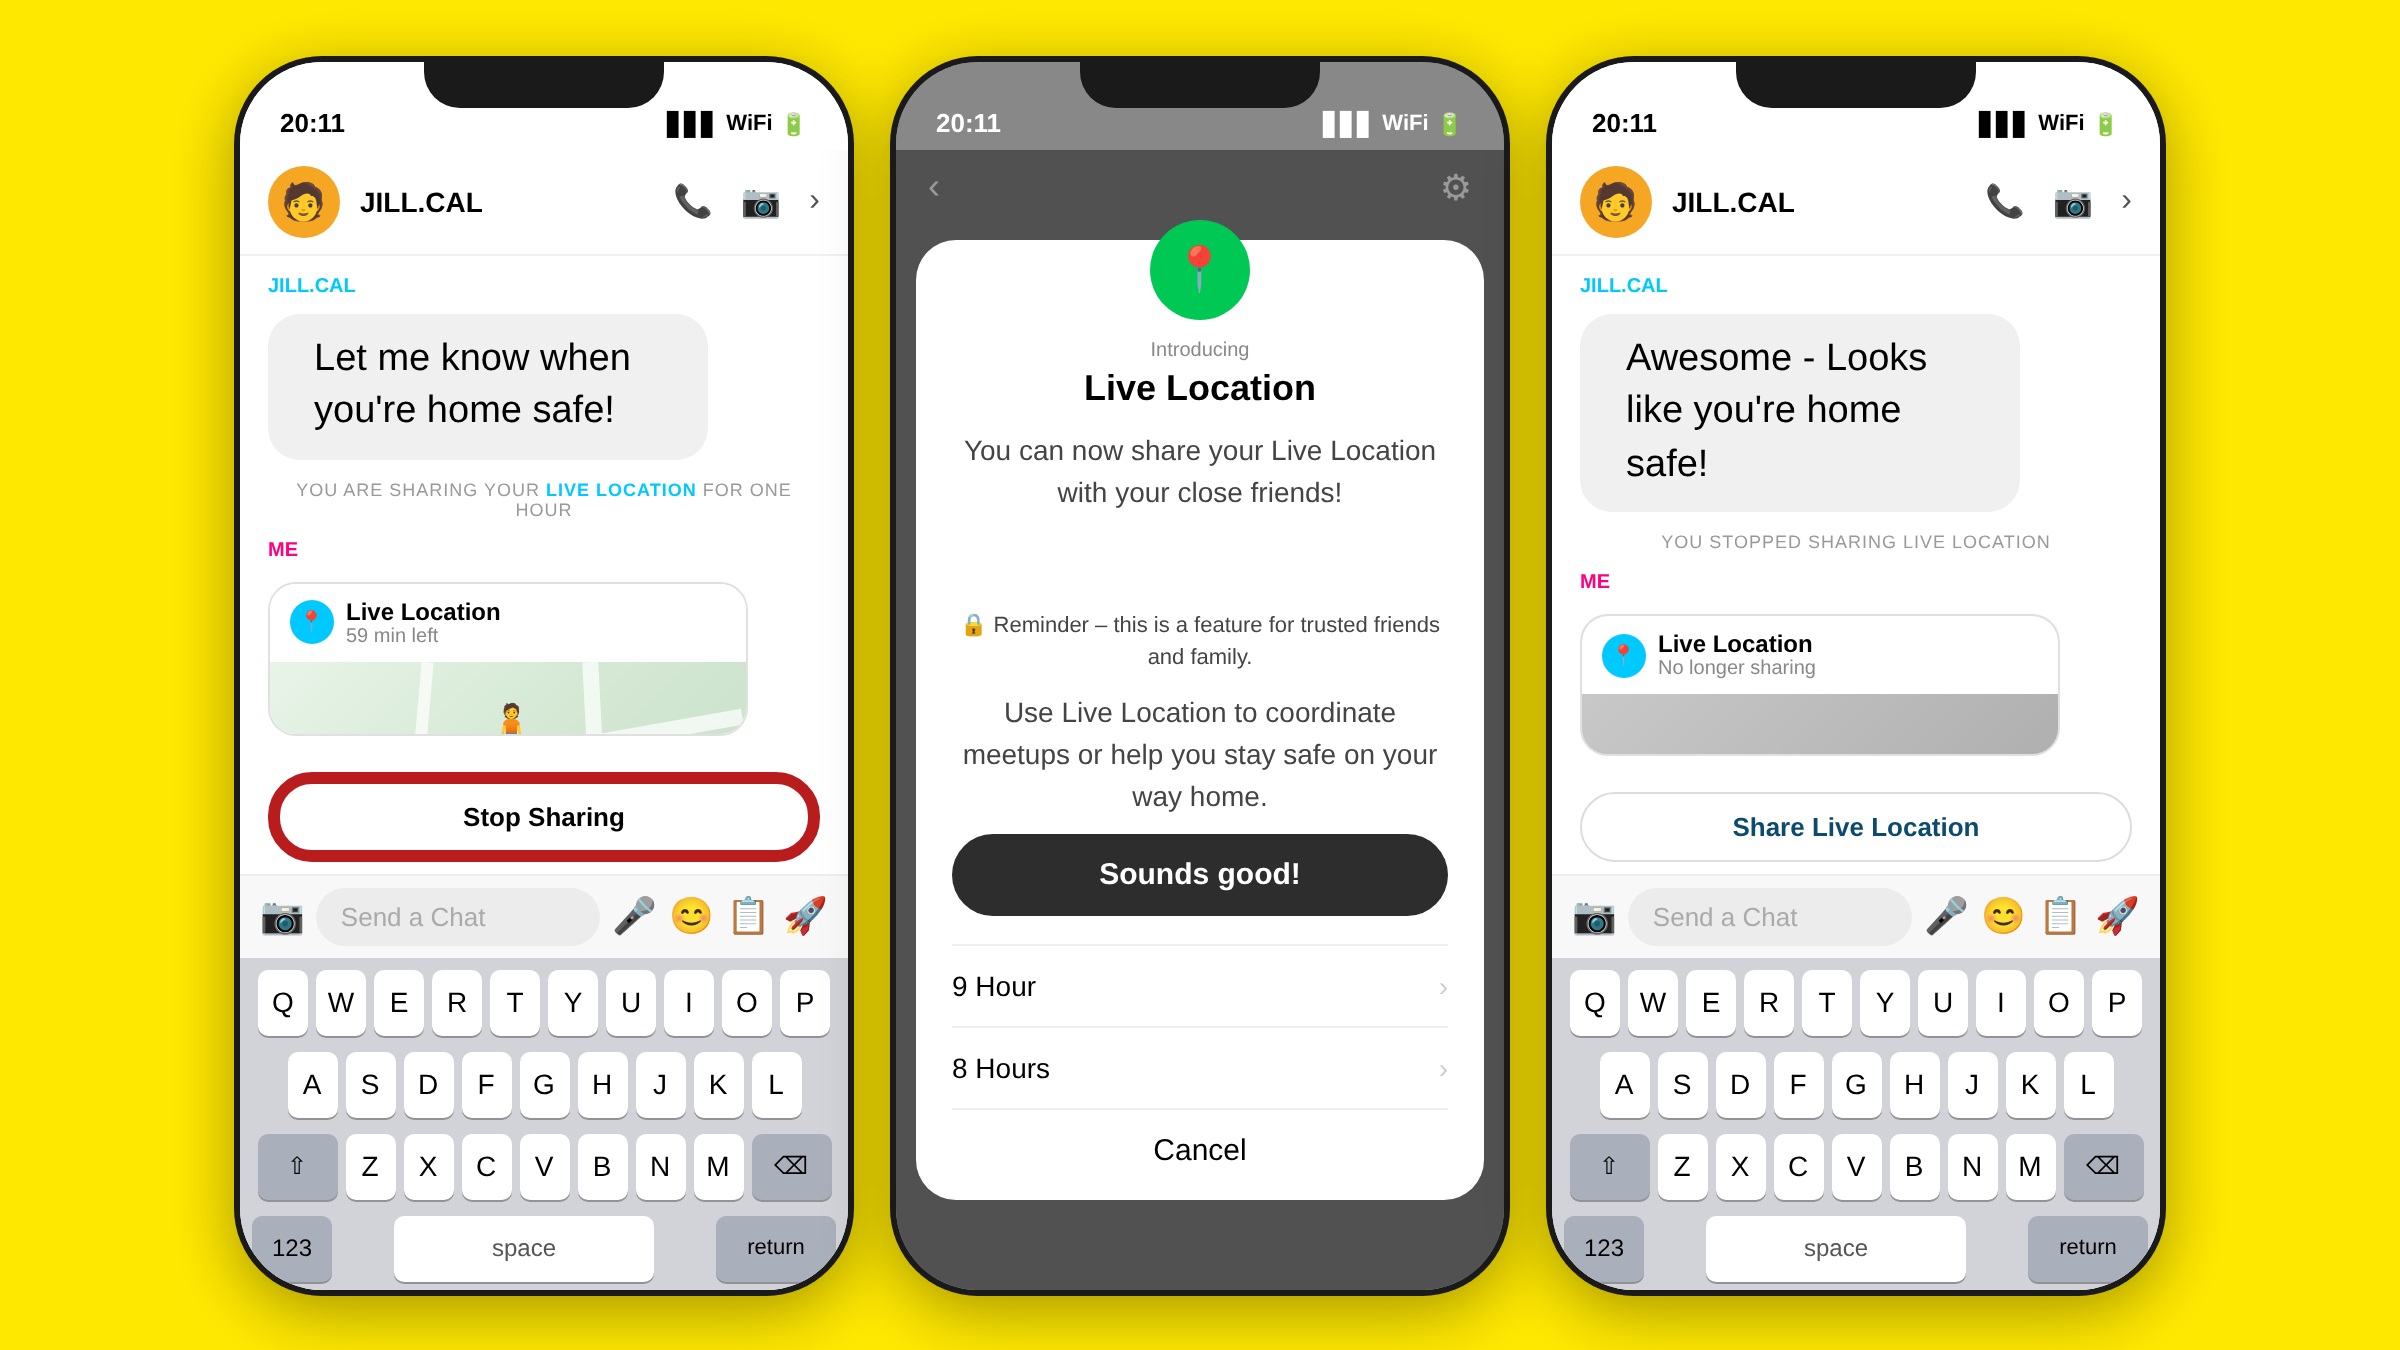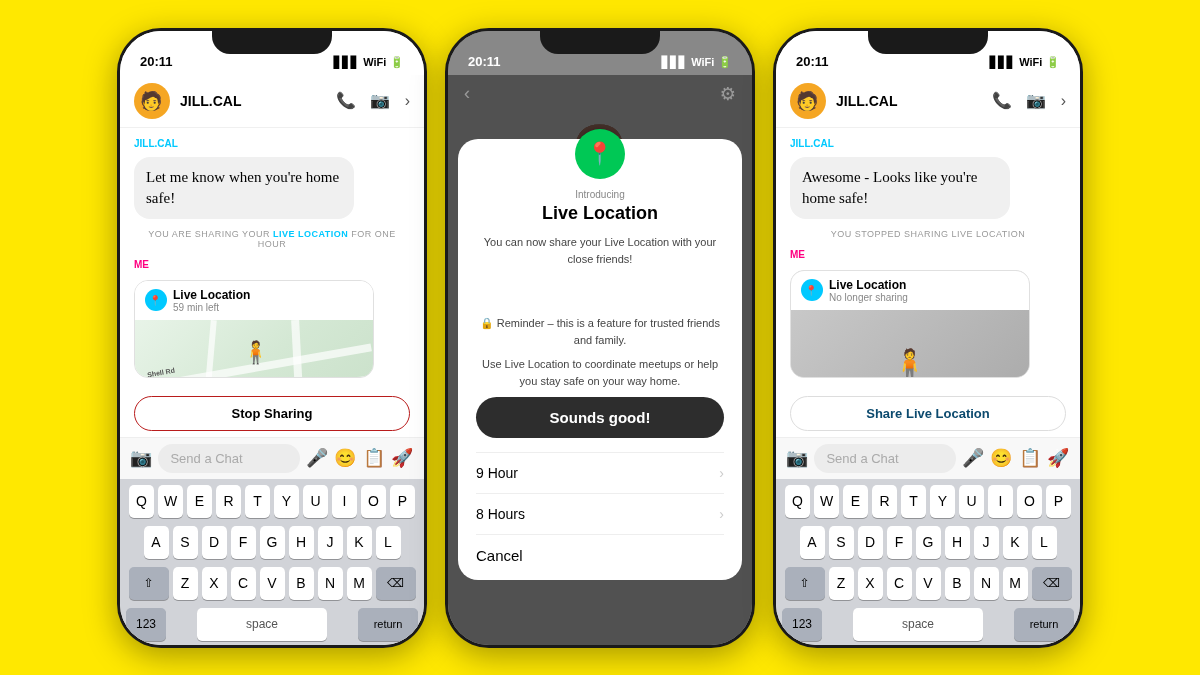--- a/index.html
+++ b/index.html
@@ -111,26 +111,25 @@
       font-size: 10px;
       font-weight: 700;
       color: #00C9FF;
       margin-bottom: 2px;
     }
     .sender-label.me { color: #ff0080; }
 
     .message-bubble {
       background: #f0f0f0;
       border-radius: 16px;
-      padding: 10px 12px;
-      font-size: 15px;
+      padding: 10px 23px;
+      font-size: 19px;
       color: #000;
       max-width: 220px;
       line-height: 1.4;
-      font-family: Liberation Serif, serif;
     }
 
     .sharing-notice {
       text-align: center;
       font-size: 9px;
       color: #999;
       letter-spacing: 0.5px;
       margin: 4px 0;
       text-transform: uppercase;
     }
@@ -191,21 +190,21 @@
     .map-bitmoji {
       position: absolute;
       top: 20px;
       left: 45%;
       font-size: 22px;
     }
 
     
     .stop-sharing-btn {
       margin: 6px 14px;
-      border: 1px solid #b91c1c;
+      border: 6px solid #b91c1c;
       border-radius: 22px;
       padding: 9px;
       text-align: center;
       font-size: 13px;
       font-weight: 700;
       color: #000;
       background: #fff;
       cursor: pointer;
       flex-shrink: 0;
     }
@@ -343,21 +342,21 @@
       justify-content: center;
       font-size: 22px;
       color: #fff;
       margin: 0 auto 10px;
       position: relative;
       top: -30px;
       margin-bottom: -20px;
     }
     .modal-intro { font-size: 10px; color: #888; margin-bottom: 3px; }
     .modal-title { font-size: 18px; font-weight: 800; color: #000; margin-bottom: 10px; }
-    .modal-desc { font-size: 11px; color: #444; line-height: 1.5; margin-bottom: 8px; }
+    .modal-desc { font-size: 14px; color: #444; line-height: 1.5; margin-bottom: 8px; }
     .modal-reminder { font-size: 11px; color: #444; line-height: 1.5; margin-bottom: 8px; margin-top: 48px; }
     .modal-btn {
       background: #2d2d2d;
       color: #fff;
       border-radius: 26px;
       padding: 12px;
       font-size: 15px;
       font-weight: 700;
       cursor: pointer;
       margin-bottom: 14px;
@@ -373,21 +372,21 @@
       font-size: 14px;
       cursor: pointer;
     }
     .modal-cancel {
       padding-top: 12px;
       border-top: 1px solid #eee;
       font-size: 15px;
       font-weight: 500;
       color: #000;
       cursor: pointer;
-      text-align: left;
+      text-align: center;
     }
     .chevron-right { font-size: 14px; color: #ccc; }
 
     
     .no-share-card {
       background: #d0d0d0;
       border-radius: 14px;
       overflow: hidden;
       border: 1px solid #e0e0e0;
       margin: 2px 0;

